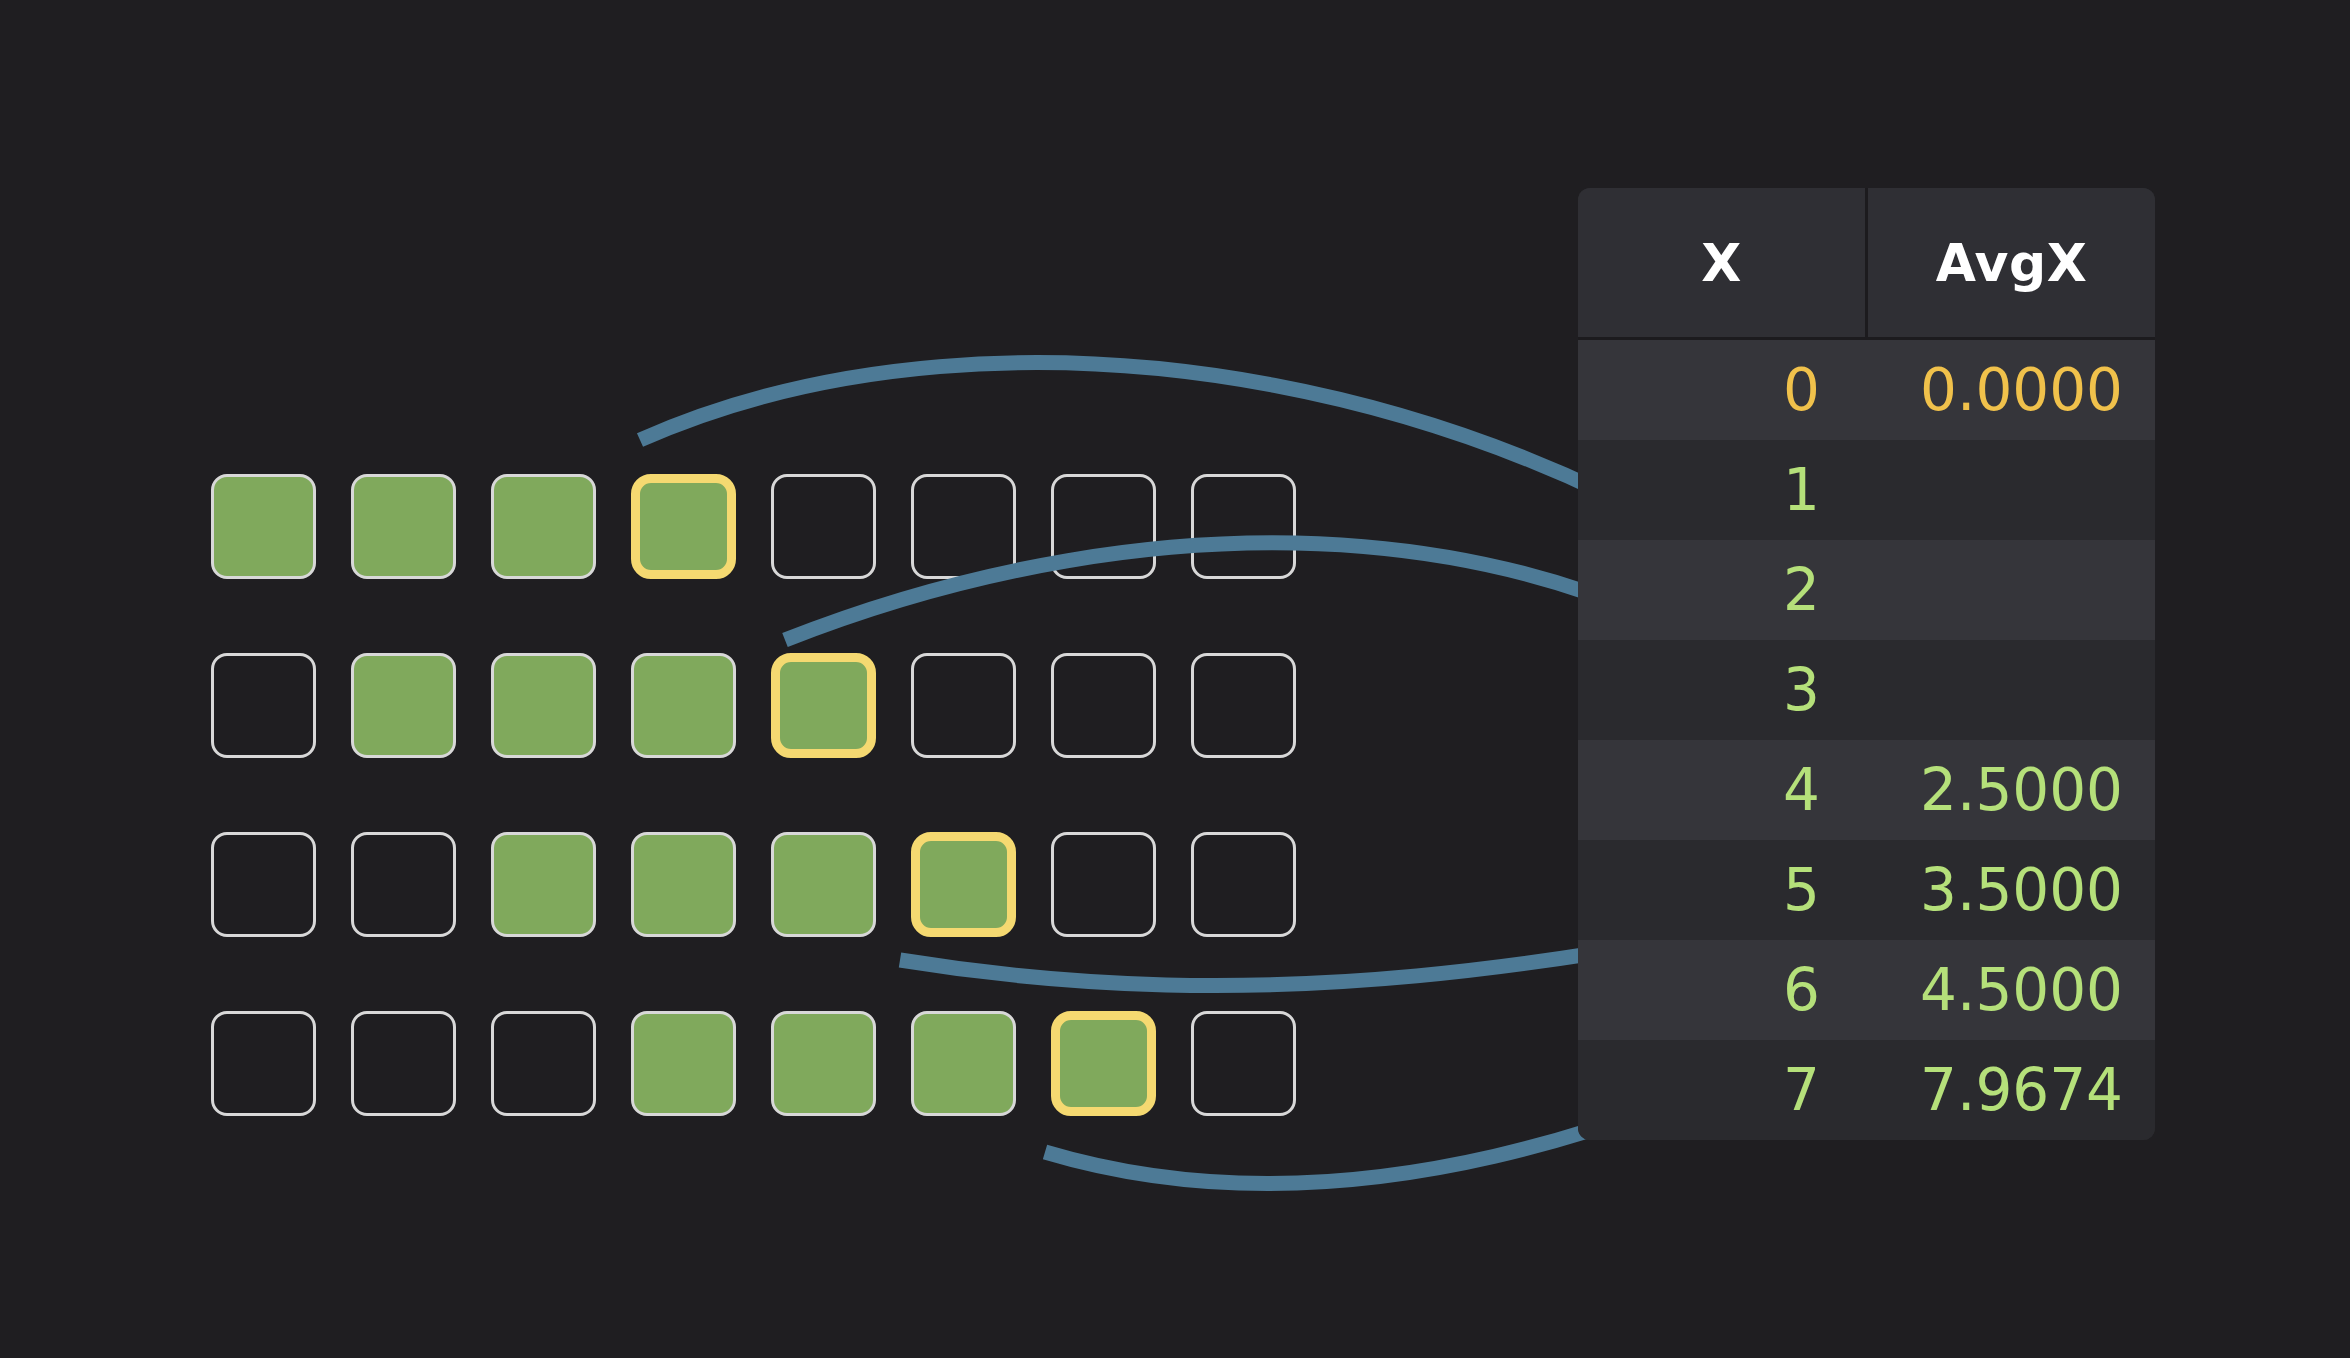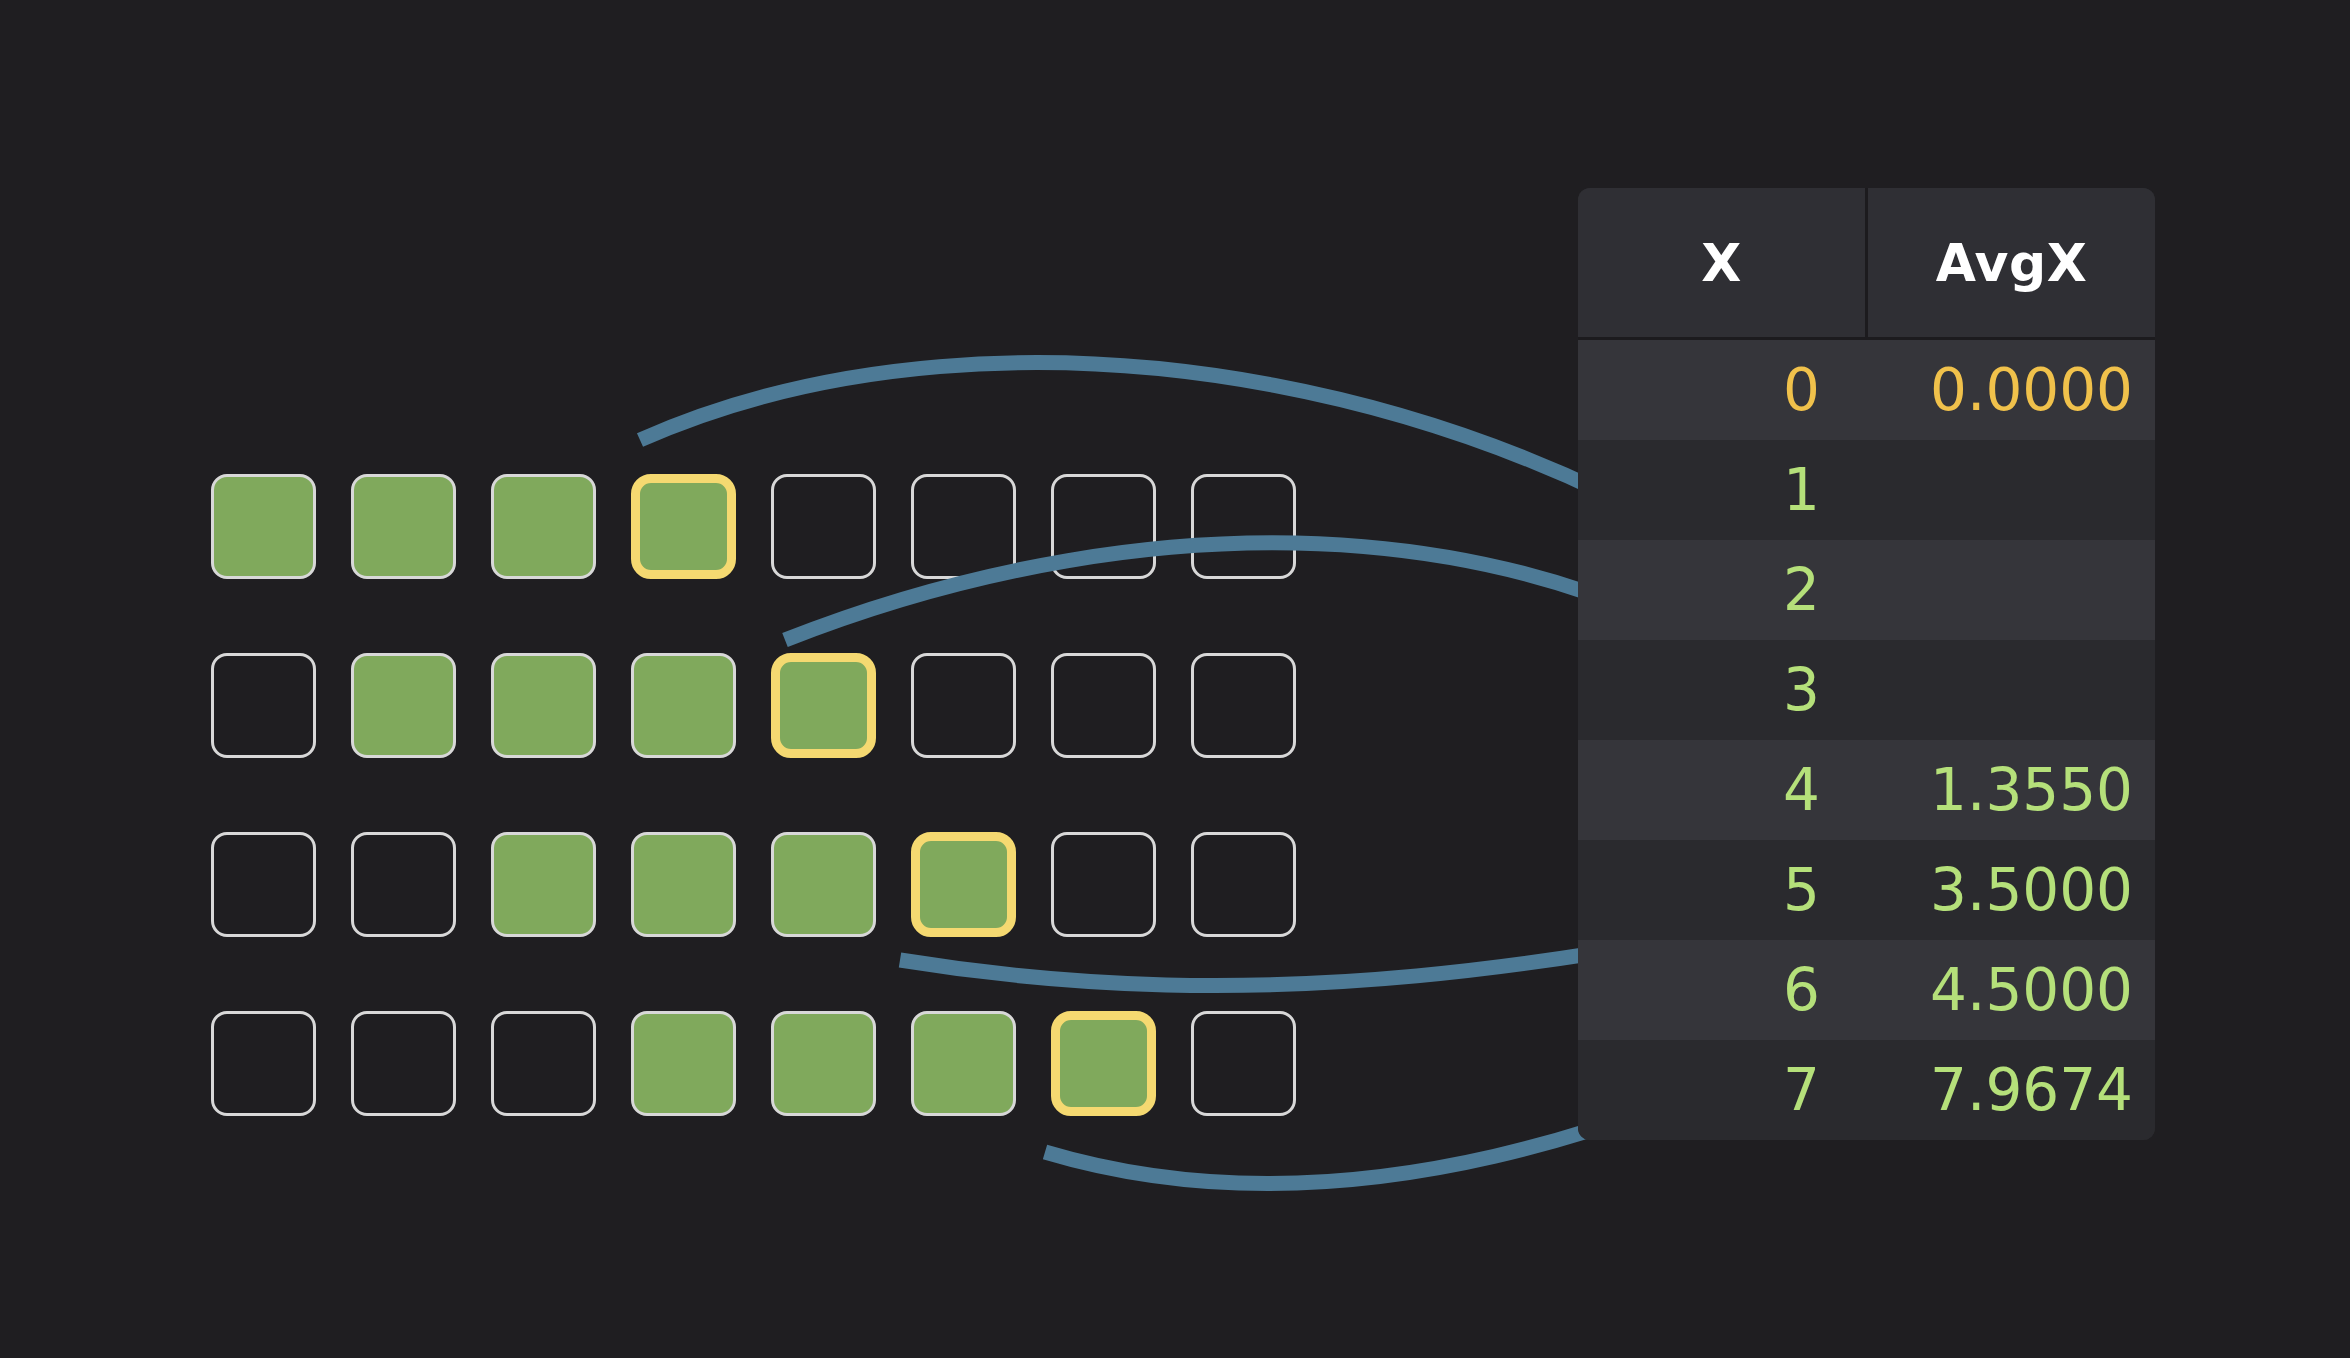--- a/index.html
+++ b/index.html
@@ -108,21 +108,21 @@
   .table-row.odd  { background: #2a2a2e; }
 
   .td {
     font-size: 58px;
     font-weight: 500;
     text-align: right;
     white-space: nowrap;
   }
 
   .td-x    { width: 290px; padding-right: 48px; }
-  .td-avgx { width: 287px; padding-right: 22px; }
+  .td-avgx { width: 287px; padding-right: 32px; }
 
   .val-green  { color: #b5e07a; }
   .val-yellow { color: #f0c14b; }
 </style>
 </head>
 <body>
 
 <div id="stage">
 
   <div id="window-grid">
@@ -198,21 +198,21 @@
           <div class="td td-x val-green">1</div>
         </div>
         <div class="table-row even">
           <div class="td td-x val-green">2</div>
         </div>
         <div class="table-row odd">
           <div class="td td-x val-green">3</div>
         </div>
         <div class="table-row even">
           <div class="td td-x val-green">4</div>
-          <div class="td td-avgx val-green">1.3550</div>
+          <div class="td td-avgx val-green">2.5000</div>
         </div>
         <div class="table-row odd">
           <div class="td td-x val-green">5</div>
           <div class="td td-avgx val-green">3.5000</div>
         </div>
         <div class="table-row even">
           <div class="td td-x val-green">6</div>
           <div class="td td-avgx val-green">4.5000</div>
         </div>
         <div class="table-row odd">

